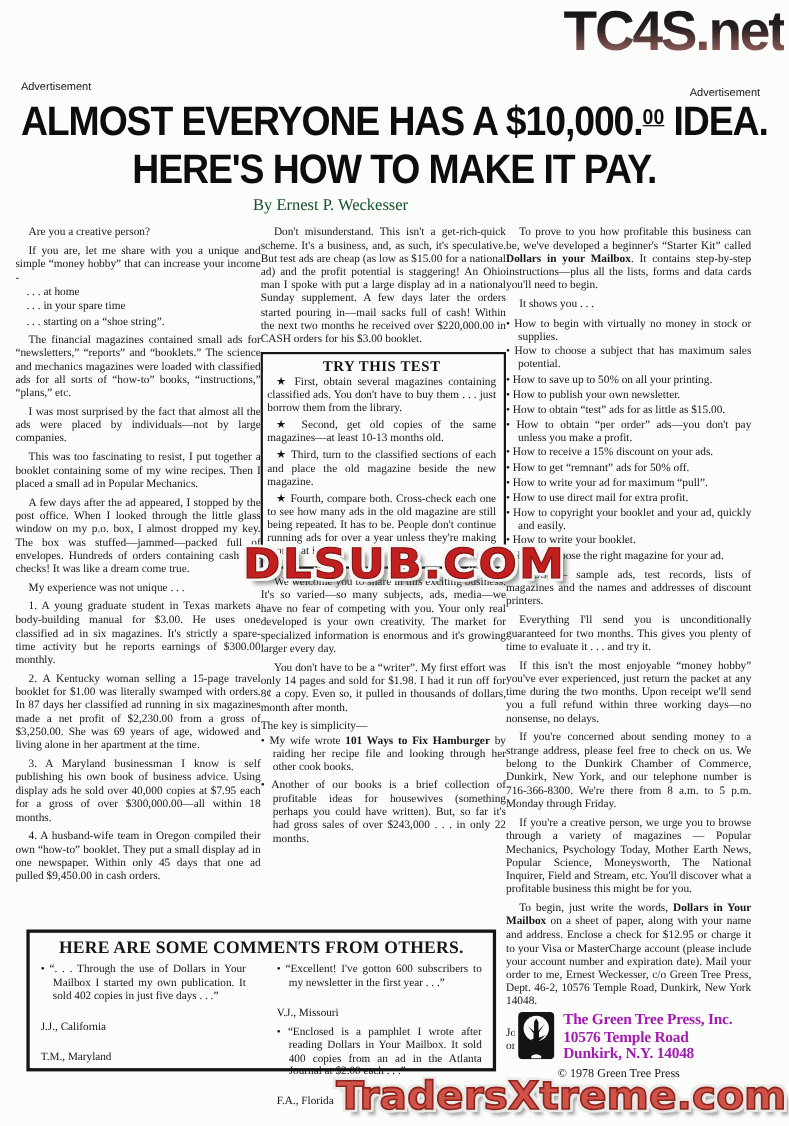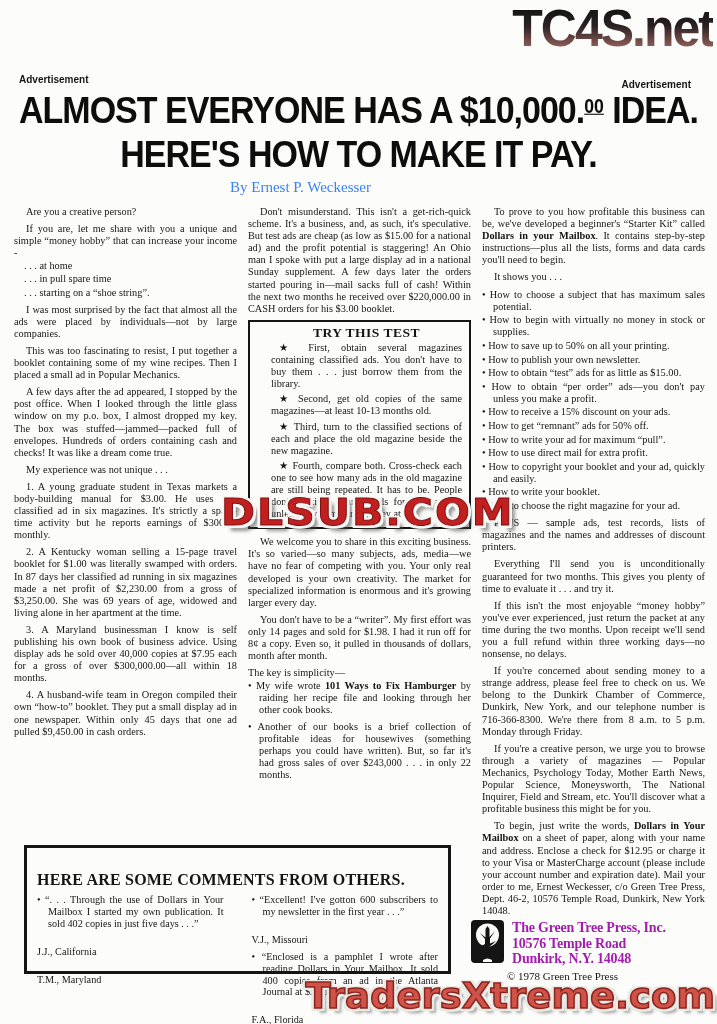--- a/index.html
+++ b/index.html
@@ -43,66 +43,66 @@
     -webkit-text-stroke:1.5px #8c241d;
     text-shadow:
       -3px -3px 0 #e9e9e6, 3px -3px 0 #e9e9e6, -3px 3px 0 #e9e9e6, 3px 3px 0 #e9e9e6,
       -3px 0 0 #e9e9e6, 3px 0 0 #e9e9e6, 0 -3px 0 #e9e9e6, 0 3px 0 #e9e9e6,
       5px 5px 3px rgba(90,90,90,.5);
     transform:scaleY(.95);transform-origin:top right;
   }
   
   .ad-label{
     position:absolute;z-index:2;
-    font-family:"Liberation Sans", sans-serif;font-weight:bold;font-size:10px;
+    font-family:"Liberation Sans", sans-serif;font-weight:normal;font-size:10px;
   }
   .ad-label.left{left:19px;top:74px;}
   .ad-label.right{right:26px;top:79px;}
   .headline{
     position:absolute;left:0;top:84px;width:717px;z-index:1;
     text-align:center;font-family:"Liberation Sans", sans-serif;font-weight:bold;
     font-size:34px;line-height:40px;letter-spacing:-1px;color:#0d0d0d;
     transform:scaleY(1.1);transform-origin:top center;
   }
   .headline sup{font-size:.52em;vertical-align:9px;text-decoration:underline;letter-spacing:0;}
   .byline{
     position:absolute;left:0;top:179px;width:601px;z-index:1;
-    text-align:center;font-size:15px;color:#3b82f6;
+    text-align:center;font-size:15px;color:#14532d;
   }
   
   .columns{
     position:absolute;left:14px;top:206px;width:692px;z-index:1;
-    display:flex;gap:11px;
+    display:flex;
   }
   .colm{width:223px;font-size:10.3px;line-height:12.1px;text-align:justify;}
   .colm p{margin:0 0 5px 0;text-indent:12px;}
   .colm p.noind{text-indent:0;}
   .colm p.dots{text-indent:0;padding-left:10px;margin:0 0 1px 0;}
   .colm p.tight{margin-bottom:1px;}
   .bullet{padding-left:11px;text-indent:-11px !important;margin:0 0 4px 0 !important;}
   .howto{padding-left:11px;text-indent:-11px !important;margin:0 0 1.5px 0 !important;}
   
   .test-box{
     border:2px solid #151515;background:#fcfcfa;
-    margin:3px 0 7px 0;padding:5px 7px 4px 21px;
+    margin:3px 0 7px 0;padding:5px 7px 4px 4px;
   }
   .test-title{
     text-align:center;font-weight:bold;font-size:13.5px;letter-spacing:.5px;
     margin:1px 0 5px 0;text-indent:0 !important;
   }
   .test-box p{text-indent:8px;margin:0 0 3px 0;}
   
   .comments-box{
     position:absolute;left:24px;top:845px;width:427px;height:129px;z-index:3;
     box-sizing:border-box;border:3px solid #151515;background:#fcfcfa;
     padding:4px 10px 0 10px;
   }
   .cb-title{
-    text-align:left;font-weight:bold;font-size:16px;letter-spacing:.2px;
-    margin:19px 0 5px 0;
+    text-align:center;font-weight:bold;font-size:16px;letter-spacing:.2px;
+    margin:1px 0 5px 0;
   }
   .cb-cols{display:flex;gap:28px;}
   .cb-col{flex:1;font-size:10.2px;line-height:11.9px;}
   .cb-quote{text-align:justify;padding-left:11px;text-indent:-11px;margin:0;}
   .cb-attr{text-align:left;margin:16px 6px 5px 0;}
   
   .publisher{
     position:absolute;left:468px;top:917px;width:248px;z-index:3;
     background:#fcfcfa;padding:3px 0 3px 3px;
   }
@@ -126,22 +126,23 @@
   <div>HERE'S HOW TO MAKE IT PAY.</div>
 </div>
 <div class="byline">By Ernest P. Weckesser</div>
 
 <div class="columns">
 
   <div class="colm">
     <p>Are you a creative person?</p>
     <p class="tight">If you are, let me share with you a unique and simple “money hobby” that can increase your income -</p>
     <p class="dots">. . . at home</p>
-    <p class="dots">. . . in pull spare time</p>
+    <p class="dots">. . . in your spare time</p>
     <p class="dots" style="margin-bottom:5px;">. . . starting on a “shoe string”.</p>
+    <p>The financial magazines contained small ads for “newsletters,” “reports” and “booklets.” The science and mechanics magazines were loaded with classified ads for all sorts of “how-to” books, “instructions,” “plans,” etc.</p>
     <p>I was most surprised by the fact that almost all the ads were placed by individuals—not by large companies.</p>
     <p>This was too fascinating to resist, I put together a booklet containing some of my wine recipes. Then I placed a small ad in Popular Mechanics.</p>
     <p>A few days after the ad appeared, I stopped by the post office. When I looked through the little glass window on my p.o. box, I almost dropped my key. The box was stuffed—jammed—packed full of envelopes. Hundreds of orders containing cash and checks! It was like a dream come true.</p>
     <p>My experience was not unique . . .</p>
     <p>1. A young graduate student in Texas markets a body-building manual for $3.00. He uses one classified ad in six magazines. It's strictly a spare-time activity but he reports earnings of $300.00 monthly.</p>
     <p>2. A Kentucky woman selling a 15-page travel booklet for $1.00 was literally swamped with orders. In 87 days her classified ad running in six magazines made a net profit of $2,230.00 from a gross of $3,250.00. She was 69 years of age, widowed and living alone in her apartment at the time.</p>
     <p>3. A Maryland businessman I know is self publishing his own book of business advice. Using display ads he sold over 40,000 copies at $7.95 each for a gross of over $300,000.00—all within 18 months.</p>
     <p>4. A husband-wife team in Oregon compiled their own “how-to” booklet. They put a small display ad in one newspaper. Within only 45 days that one ad pulled $9,450.00 in cash orders.</p>
   </div>
 
@@ -157,22 +158,22 @@
     <p>We welcome you to share in this exciting business. It's so varied—so many subjects, ads, media—we have no fear of competing with you. Your only real developed is your own creativity. The market for specialized information is enormous and it's growing larger every day.</p>
     <p>You don't have to be a “writer”. My first effort was only 14 pages and sold for $1.98. I had it run off for 8¢ a copy. Even so, it pulled in thousands of dollars, month after month.</p>
     <p class="noind tight">The key is simplicity—</p>
     <p class="bullet"><span>•  My wife wrote </span><span class="b">101 Ways to Fix Hamburger</span><span> by raiding her recipe file and looking through her other cook books.</span></p>
     <p class="bullet"><span>•  Another of our books is a brief collection of profitable ideas for housewives (something perhaps you could have written). But, so far it's had gross sales of over $243,000 . . . in only 22 months.</span></p>
   </div>
 
   <div class="colm">
     <p><span>To prove to you how profitable this business can be, we've developed a beginner's “Starter Kit” called </span><span class="b">Dollars in your Mailbox</span><span>. It contains step-by-step instructions—plus all the lists, forms and data cards you'll need to begin.</span></p>
     <p>It shows you . . .</p>
+    <p class="howto">•  How to begin with virtually no money in stock or supplies.</p>
     <p class="howto">•  How to choose a subject that has maximum sales potential.</p>
-    <p class="howto">•  How to begin with virtually no money in stock or supplies.</p>
     <p class="howto">•  How to save up to 50% on all your printing.</p>
     <p class="howto">•  How to publish your own newsletter.</p>
     <p class="howto">•  How to obtain “test” ads for as little as $15.00.</p>
     <p class="howto">•  How to obtain “per order” ads—you don't pay unless you make a profit.</p>
     <p class="howto">•  How to receive a 15% discount on your ads.</p>
     <p class="howto">•  How to get “remnant” ads for 50% off.</p>
     <p class="howto">•  How to write your ad for maximum “pull”.</p>
     <p class="howto">•  How to use direct mail for extra profit.</p>
     <p class="howto">•  How to copyright your booklet and your ad, quickly and easily.</p>
     <p class="howto">•  How to write your booklet.</p>

